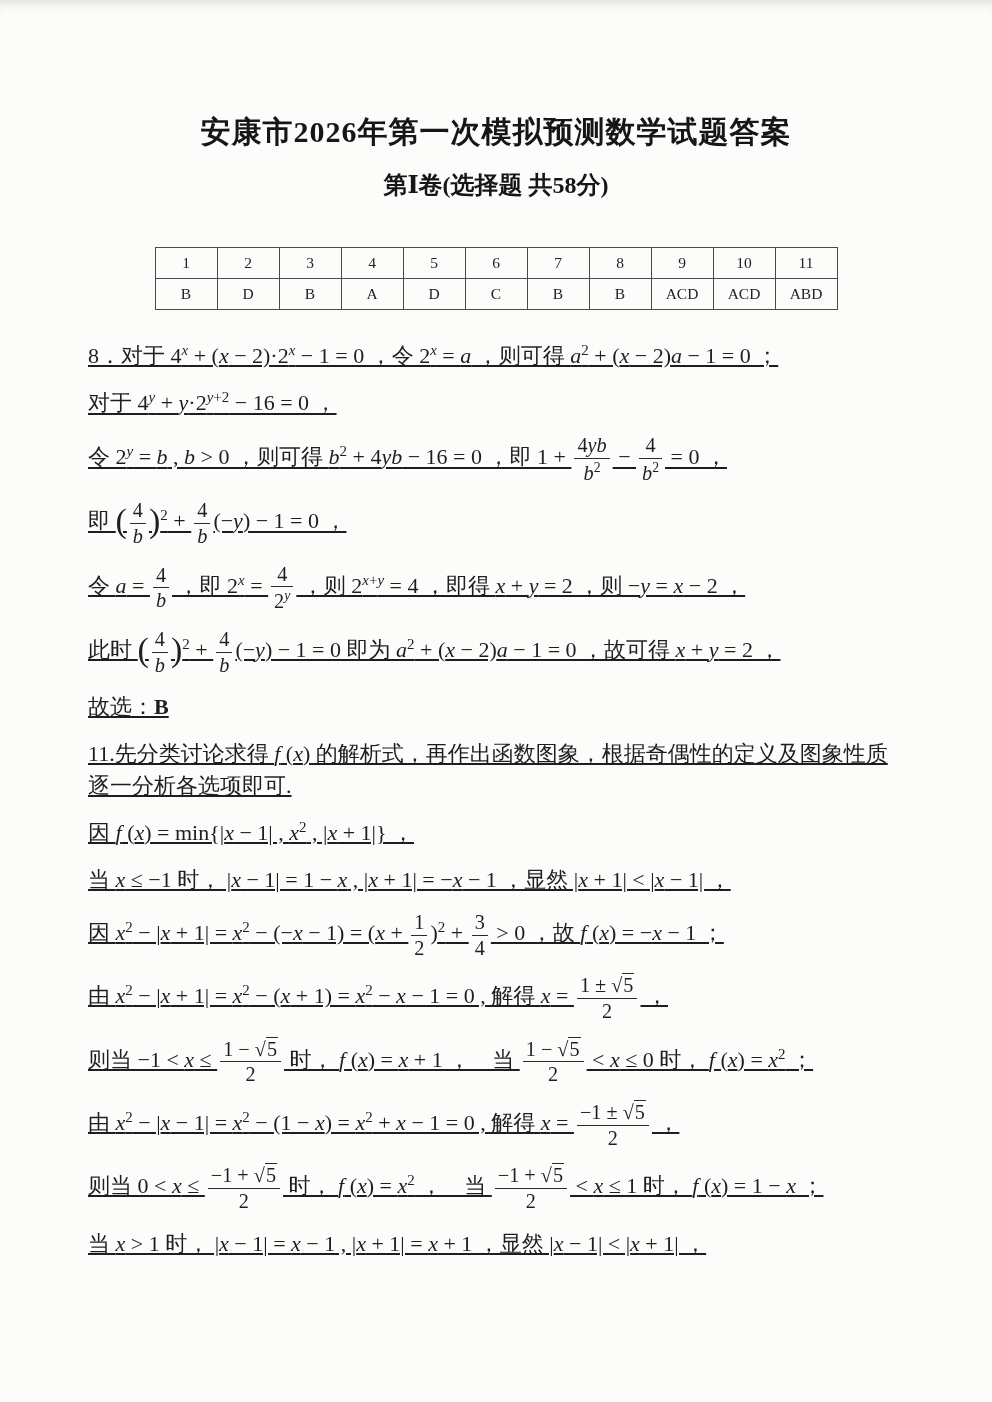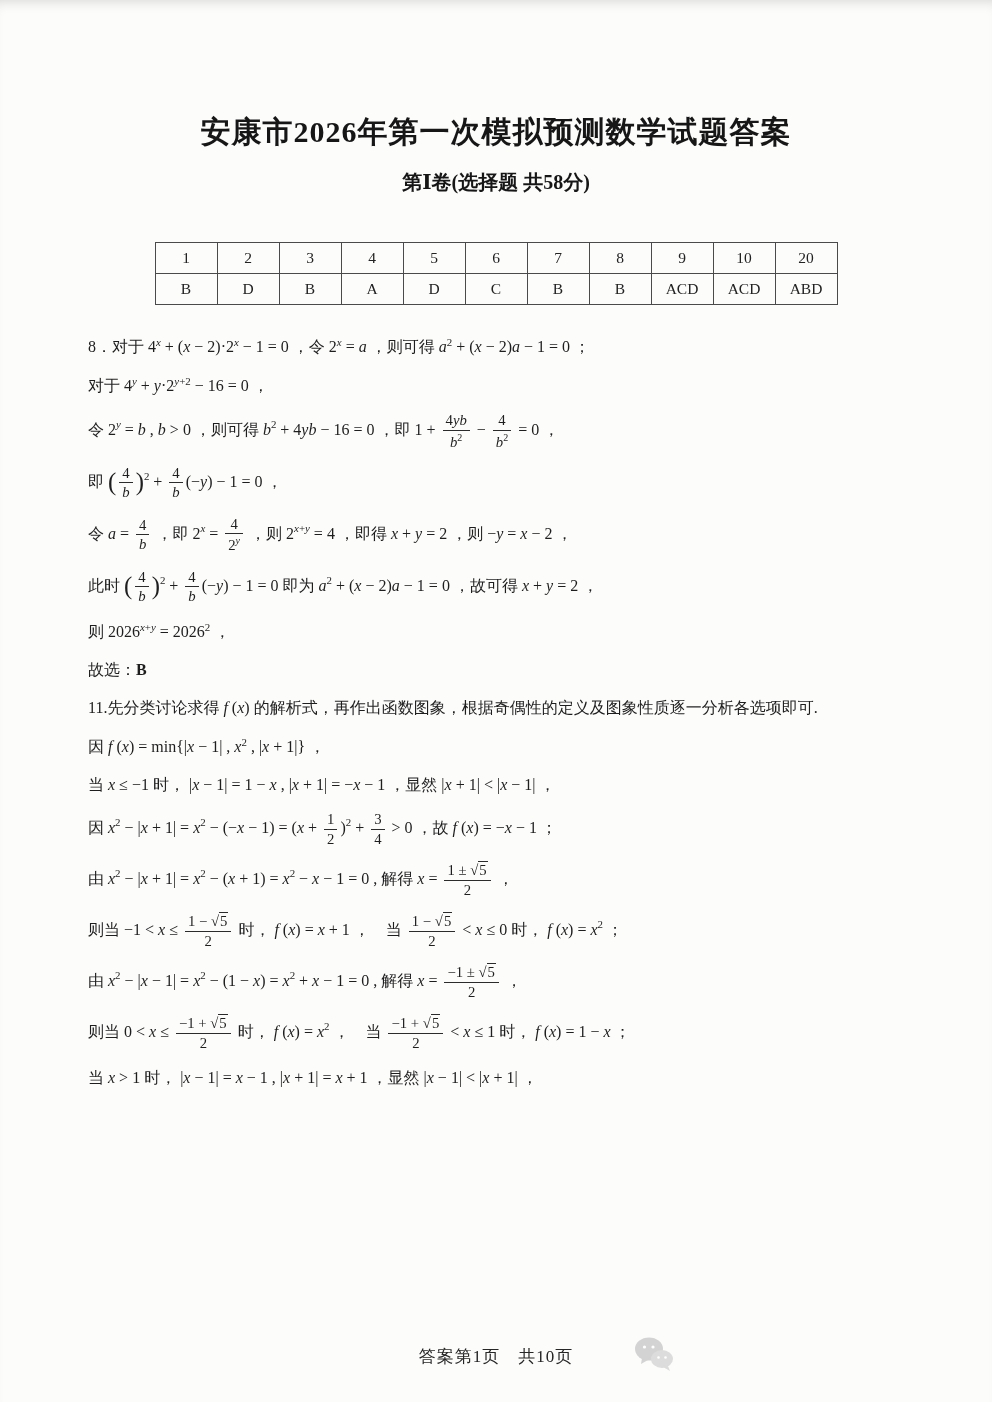--- a/index.html
+++ b/index.html
@@ -20,38 +20,38 @@
   }
   .title {
     text-align: center;
     font-size: 30px;
     font-weight: bold;
     letter-spacing: 1px;
     color: #161616;
   }
   .subtitle {
     text-align: center;
-    font-size: 20px;
+    font-size: 24px;
     font-weight: bold;
     margin-top: 16px;
     color: #161616;
   }
   table.answers {
     border-collapse: collapse;
     margin: 46px auto 30px auto;
   }
   table.answers td {
     border: 1px solid #4a4a4a;
     width: 62px;
     height: 31px;
     text-align: center;
     font-size: 15.5px;
     color: #222;
   }
-  .lines { font-size: 16px; line-height: 1.45; }
+  .lines { font-size: 22px; line-height: 1.45; text-decoration: underline; }
   .line { margin-bottom: 15px; }
   sup { font-size: 0.68em; }
   i { font-style: italic; }
   b { font-weight: bold; }
   
   .fr {
     display: inline-block;
     vertical-align: middle;
     text-align: center;
     line-height: 1.12;
@@ -101,21 +101,21 @@
           <td>1</td>
           <td>2</td>
           <td>3</td>
           <td>4</td>
           <td>5</td>
           <td>6</td>
           <td>7</td>
           <td>8</td>
           <td>9</td>
           <td>10</td>
-          <td>20</td>
+          <td>11</td>
         </tr>
       <tr>
           <td>B</td>
           <td>D</td>
           <td>B</td>
           <td>A</td>
           <td>D</td>
           <td>C</td>
           <td>B</td>
           <td>B</td>
@@ -126,42 +126,26 @@
     </tbody>
   </table>
 
   <div class="lines">
       <div class="line">8．对于 4<sup><i>x</i></sup> + (<i>x</i> − 2)·2<sup><i>x</i></sup> − 1 = 0 ，令 2<sup><i>x</i></sup> = <i>a</i> ，则可得 <i>a</i><sup>2</sup> + (<i>x</i> − 2)<i>a</i> − 1 = 0 ；</div>
       <div class="line">对于 4<sup><i>y</i></sup> + <i>y</i>·2<sup><i>y</i>+2</sup> − 16 = 0 ，</div>
       <div class="line">令 2<sup><i>y</i></sup> = <i>b</i> , <i>b</i> &gt; 0 ，则可得 <i>b</i><sup>2</sup> + 4<i>yb</i> − 16 = 0 ，即 1 + <span class="fr"><span class="nu">4<i>yb</i></span><span class="de"><i>b</i><sup>2</sup></span></span> − <span class="fr"><span class="nu">4</span><span class="de"><i>b</i><sup>2</sup></span></span> = 0 ，</div>
       <div class="line">即 <span class="bp">(</span><span class="fr"><span class="nu">4</span><span class="de"><i>b</i></span></span><span class="bp">)</span><sup>2</sup> + <span class="fr"><span class="nu">4</span><span class="de"><i>b</i></span></span>(−<i>y</i>) − 1 = 0 ，</div>
       <div class="line">令 <i>a</i> = <span class="fr"><span class="nu">4</span><span class="de"><i>b</i></span></span> ，即 2<sup><i>x</i></sup> = <span class="fr"><span class="nu">4</span><span class="de">2<sup><i>y</i></sup></span></span> ，则 2<sup><i>x</i>+<i>y</i></sup> = 4 ，即得 <i>x</i> + <i>y</i> = 2 ，则 −<i>y</i> = <i>x</i> − 2 ，</div>
       <div class="line">此时 <span class="bp">(</span><span class="fr"><span class="nu">4</span><span class="de"><i>b</i></span></span><span class="bp">)</span><sup>2</sup> + <span class="fr"><span class="nu">4</span><span class="de"><i>b</i></span></span>(−<i>y</i>) − 1 = 0 即为 <i>a</i><sup>2</sup> + (<i>x</i> − 2)<i>a</i> − 1 = 0 ，故可得 <i>x</i> + <i>y</i> = 2 ，</div>
-      <div class="line">则 2026<sup><i>x</i>+<i>y</i></sup> = 2026<sup>2</sup> ，</div>
       <div class="line">故选：<b>B</b></div>
       <div class="line">11.先分类讨论求得 <i>f</i> (<i>x</i>) 的解析式，再作出函数图象，根据奇偶性的定义及图象性质逐一分析各选项即可.</div>
       <div class="line">因 <i>f</i> (<i>x</i>) = min{|<i>x</i> − 1| , <i>x</i><sup>2</sup> , |<i>x</i> + 1|} ，</div>
       <div class="line">当 <i>x</i> ≤ −1 时， |<i>x</i> − 1| = 1 − <i>x</i> , |<i>x</i> + 1| = −<i>x</i> − 1 ，显然 |<i>x</i> + 1| &lt; |<i>x</i> − 1| ，</div>
       <div class="line">因 <i>x</i><sup>2</sup> − |<i>x</i> + 1| = <i>x</i><sup>2</sup> − (−<i>x</i> − 1) = (<i>x</i> + <span class="fr"><span class="nu">1</span><span class="de">2</span></span>)<sup>2</sup> + <span class="fr"><span class="nu">3</span><span class="de">4</span></span> &gt; 0 ，故 <i>f</i> (<i>x</i>) = −<i>x</i> − 1 ；</div>
       <div class="line">由 <i>x</i><sup>2</sup> − |<i>x</i> + 1| = <i>x</i><sup>2</sup> − (<i>x</i> + 1) = <i>x</i><sup>2</sup> − <i>x</i> − 1 = 0 , 解得 <i>x</i> = <span class="fr"><span class="nu">1 ± <span class="sq">√<span class="rad">5</span></span></span><span class="de">2</span></span> ，</div>
       <div class="line">则当 −1 &lt; <i>x</i> ≤ <span class="fr"><span class="nu">1 − <span class="sq">√<span class="rad">5</span></span></span><span class="de">2</span></span> 时， <i>f</i> (<i>x</i>) = <i>x</i> + 1 ，　当 <span class="fr"><span class="nu">1 − <span class="sq">√<span class="rad">5</span></span></span><span class="de">2</span></span> &lt; <i>x</i> ≤ 0 时， <i>f</i> (<i>x</i>) = <i>x</i><sup>2</sup> ；</div>
       <div class="line">由 <i>x</i><sup>2</sup> − |<i>x</i> − 1| = <i>x</i><sup>2</sup> − (1 − <i>x</i>) = <i>x</i><sup>2</sup> + <i>x</i> − 1 = 0 , 解得 <i>x</i> = <span class="fr"><span class="nu">−1 ± <span class="sq">√<span class="rad">5</span></span></span><span class="de">2</span></span> ，</div>
       <div class="line">则当 0 &lt; <i>x</i> ≤ <span class="fr"><span class="nu">−1 + <span class="sq">√<span class="rad">5</span></span></span><span class="de">2</span></span> 时， <i>f</i> (<i>x</i>) = <i>x</i><sup>2</sup> ，　当 <span class="fr"><span class="nu">−1 + <span class="sq">√<span class="rad">5</span></span></span><span class="de">2</span></span> &lt; <i>x</i> ≤ 1 时， <i>f</i> (<i>x</i>) = 1 − <i>x</i> ；</div>
       <div class="line">当 <i>x</i> &gt; 1 时， |<i>x</i> − 1| = <i>x</i> − 1 , |<i>x</i> + 1| = <i>x</i> + 1 ，显然 |<i>x</i> − 1| &lt; |<i>x</i> + 1| ，</div>
     </div>
 
-  <div class="footer">
-    <span>答案第1页　共10页</span>
-    <span class="wechat">
-      <svg width="44" height="40" viewBox="0 0 44 40" aria-hidden="true">
-        <ellipse cx="17" cy="14" rx="14" ry="11.5" fill="#c6c6c6"></ellipse>
-        <path d="M10 23 L9 29 L16 25 Z" fill="#c6c6c6"></path>
-        <ellipse cx="30" cy="24" rx="11" ry="9" fill="#d2d2d2"></ellipse>
-        <path d="M36 31 L38 36 L31 32 Z" fill="#d2d2d2"></path>
-        <circle cx="12.5" cy="12" r="1.6" fill="#fff"></circle>
-        <circle cx="21" cy="12" r="1.6" fill="#fff"></circle>
-        <circle cx="26.5" cy="22.5" r="1.3" fill="#fff"></circle>
-        <circle cx="33.5" cy="22.5" r="1.3" fill="#fff"></circle>
-      </svg>
-    </span>
-  </div>
 
 </div>
 
 </body></html>

